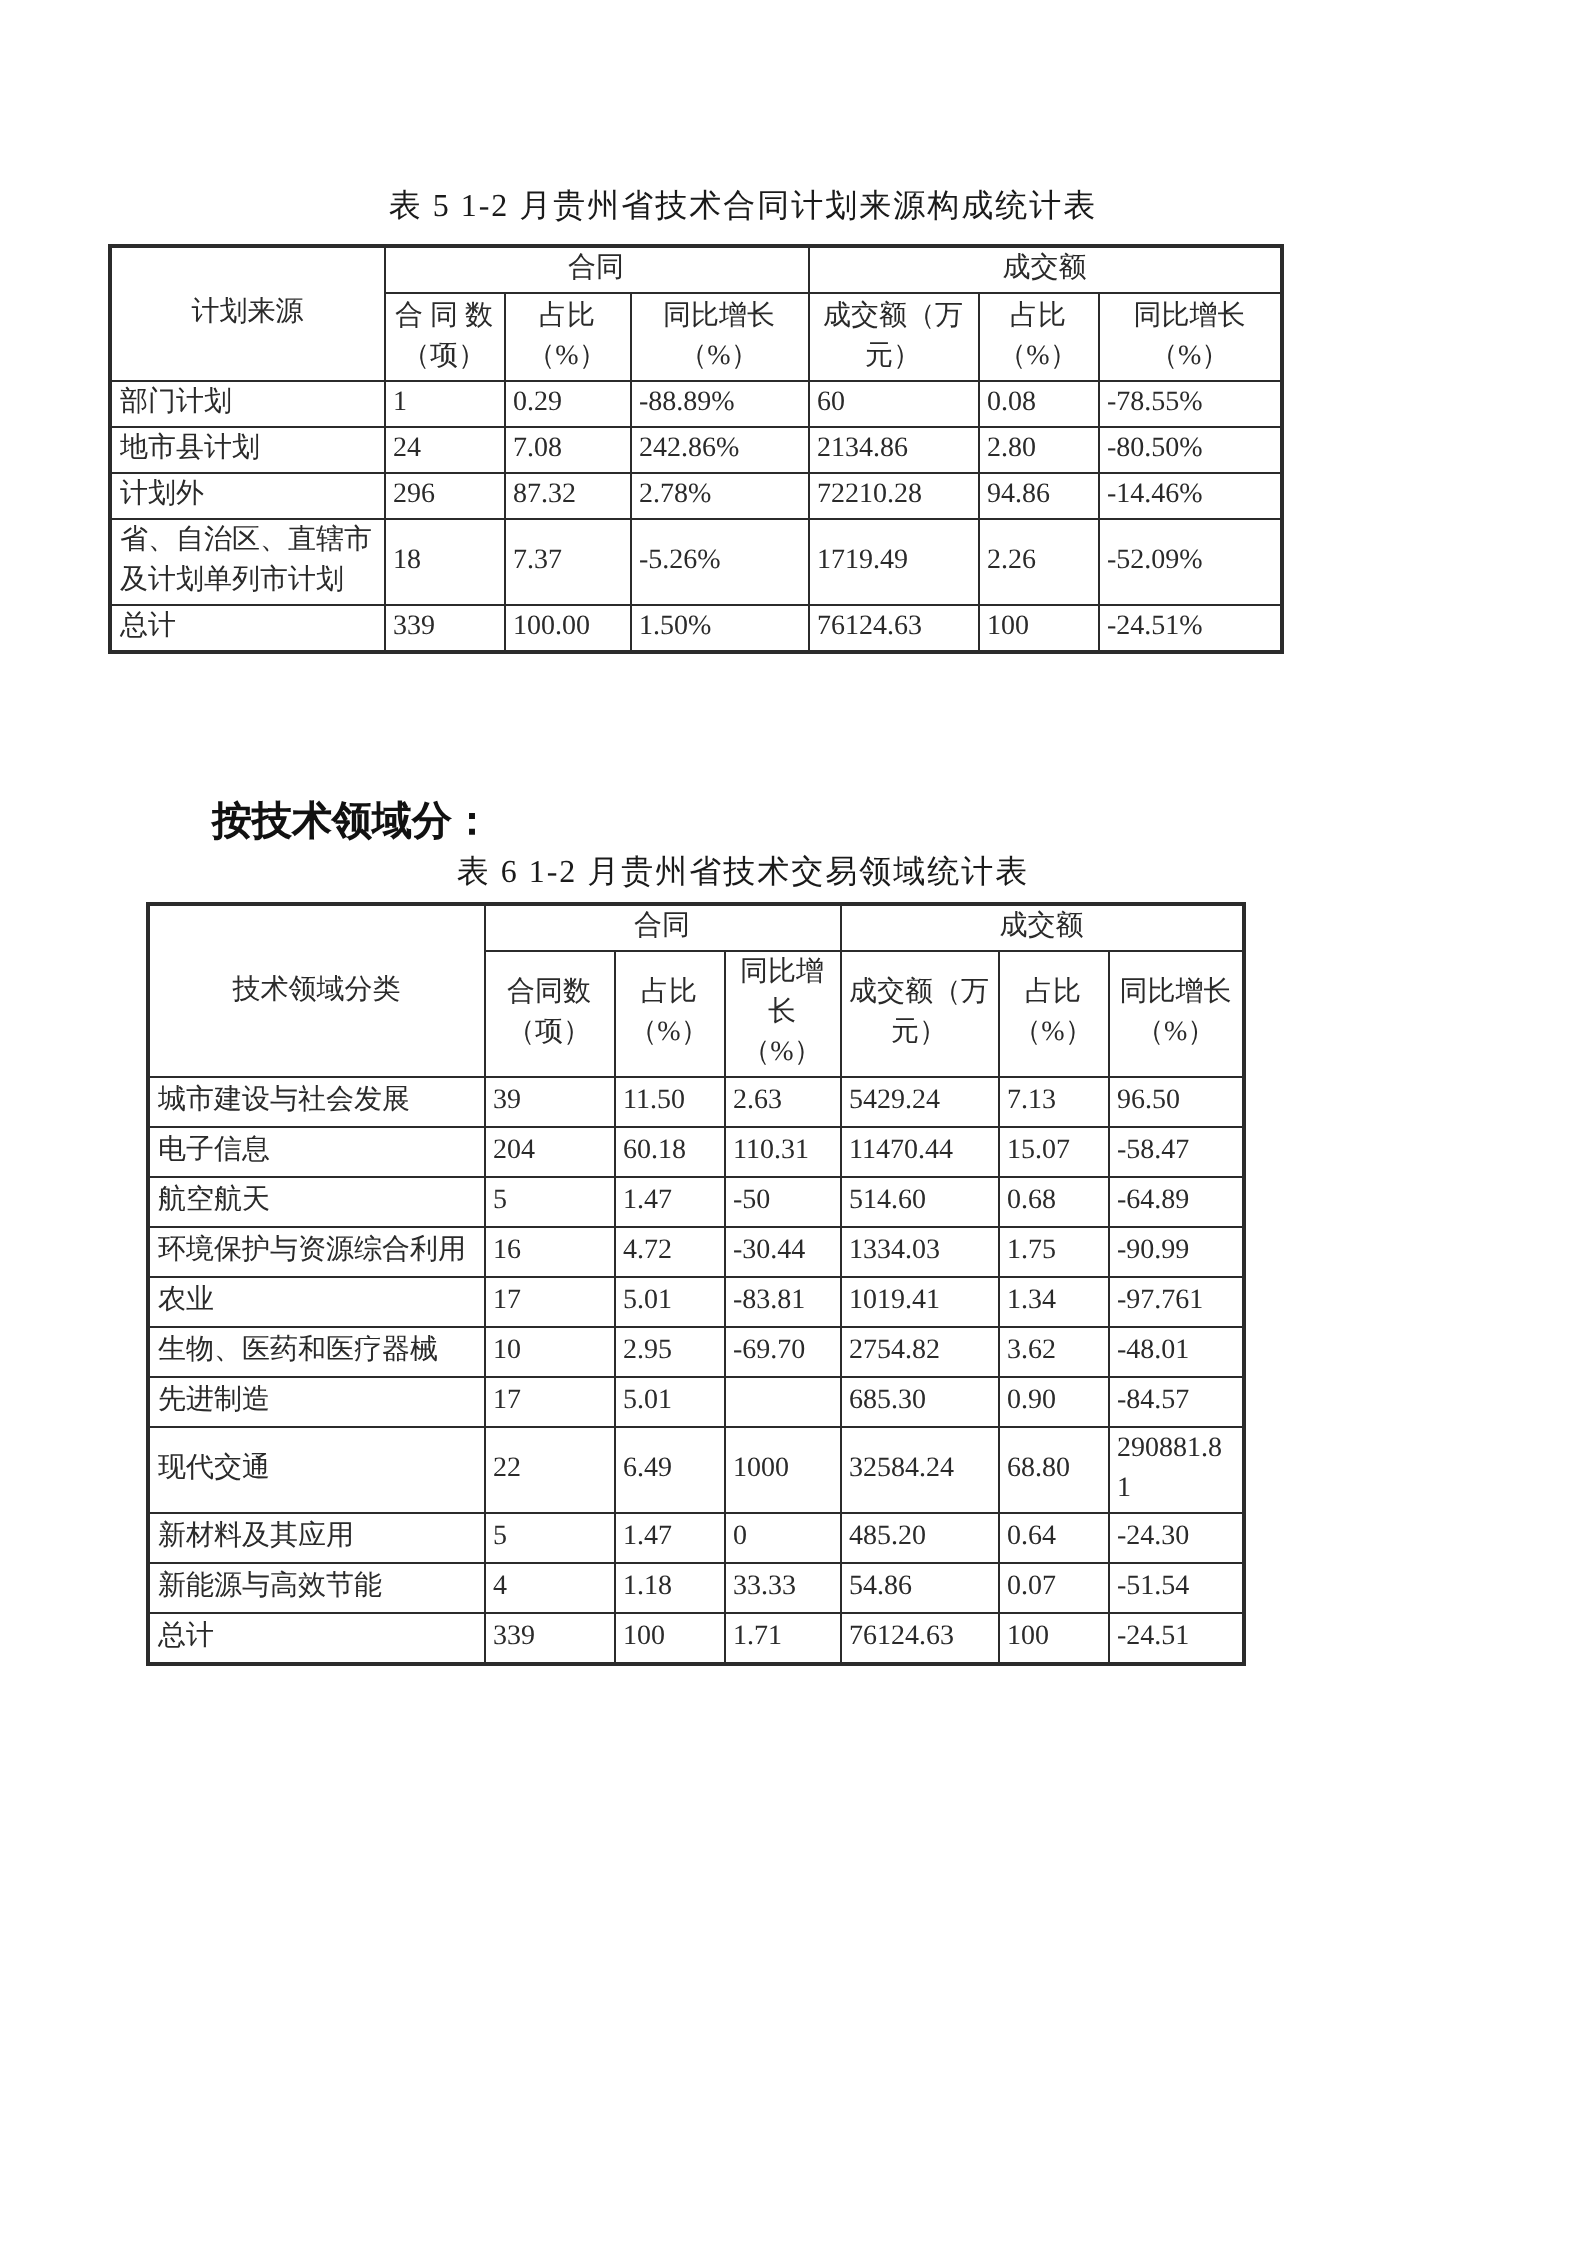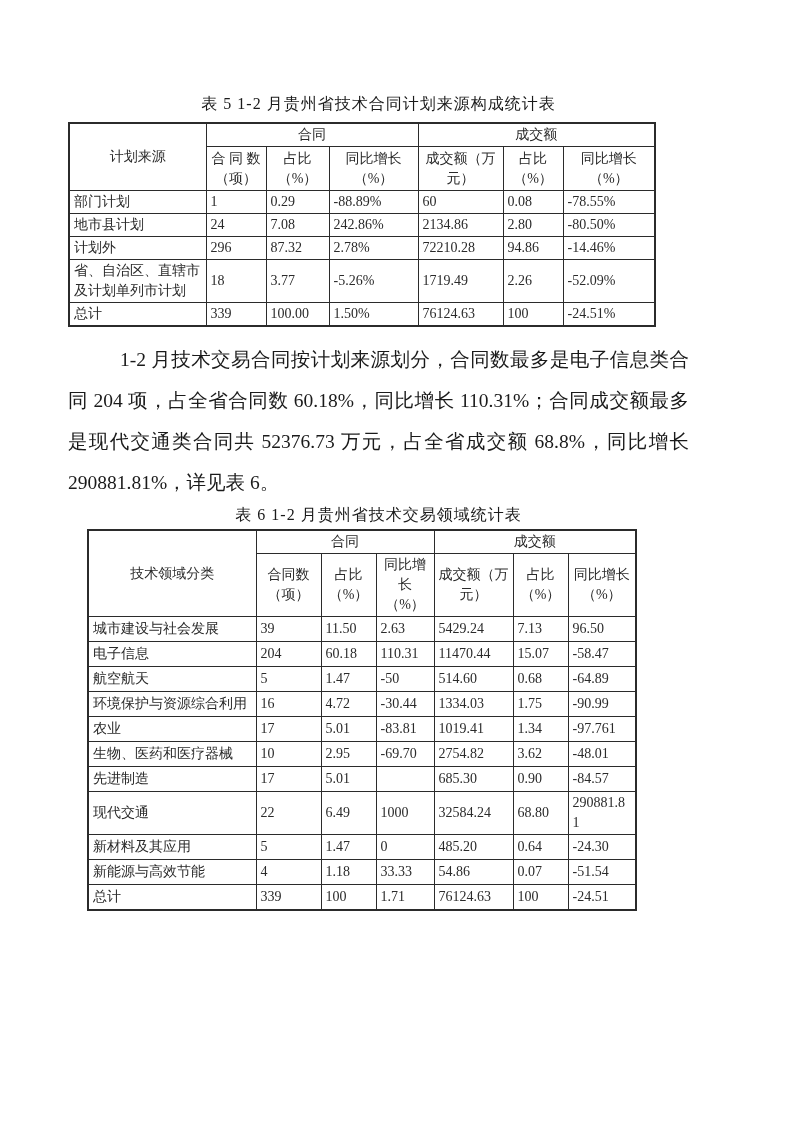--- a/index.html
+++ b/index.html
@@ -8,21 +8,21 @@
     position: relative;
     width: 794px;
     height: 1123px;
     margin: 0 auto;
     background: #ffffff;
     overflow: hidden;
     font-family: "Liberation Serif", "DejaVu Serif", serif;
     color: #1f1f1f;
   }
   .content {
-    padding-left: 68px;
+    padding-left: 54px;
     padding-right: 105px;
   }
   .table-title {
     margin-top: 94px;
     text-align: center;
     font-size: 16px;
     line-height: 20px;
     color: #1a1a1a;
     letter-spacing: 1px;
   }
@@ -137,40 +137,40 @@
             <td>296</td>
             <td>87.32</td>
             <td>2.78%</td>
             <td>72210.28</td>
             <td>94.86</td>
             <td>-14.46%</td>
           </tr>
           <tr>
             <td>省、自治区、直辖市及计划单列市计划</td>
             <td>18</td>
-            <td>3.77</td>
+            <td>7.37</td>
             <td>-5.26%</td>
             <td>1719.49</td>
             <td>2.26</td>
             <td>-52.09%</td>
           </tr>
           <tr>
             <td>总计</td>
             <td>339</td>
             <td>100.00</td>
             <td>1.50%</td>
             <td>76124.63</td>
             <td>100</td>
             <td>-24.51%</td>
           </tr>
         </tbody>
     </table>
 
-
-    <div class="body-paragraph">1-2 月技术交易合同按计划来源划分，合同数最多是电子信息类合同 204 项，占全省合同数 60.18%，同比增长 110.31%；合同成交额最多是现代交通类合同共 52376.73 万元，占全省成交额 68.8%，同比增长 290881.81%，详见表 6。</div>
+    <div class="section-heading">按技术领域分：</div>
+
 
     <div class="table-title-2">表 6    1-2 月贵州省技术交易领域统计表</div>
 
     <table id="table6">
       <colgroup>
         <col style="width:168px">
           <col style="width:65px">
           <col style="width:55px">
         <col style="width:58px">
           <col style="width:79px">

